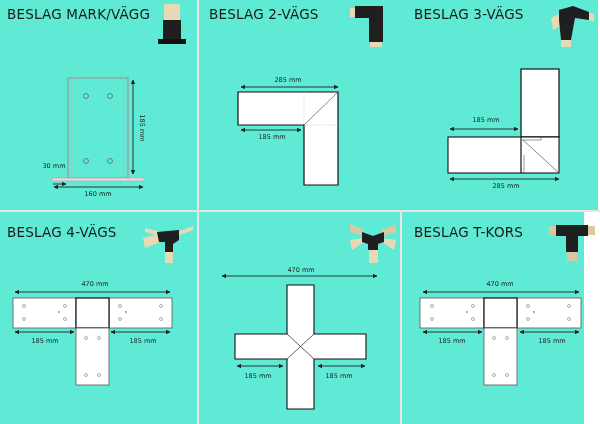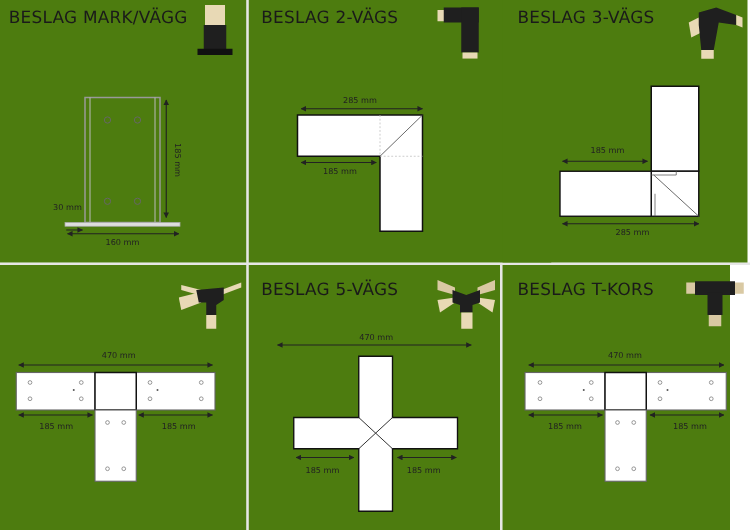--- a/index.html
+++ b/index.html
@@ -1,18 +1,18 @@
 <!DOCTYPE html>
 <html><head>
 <meta charset="utf-8">
 <style>
   html, body { margin: 0; padding: 0; background: #ffffff; }
   body { width: 600px; height: 424px; overflow: hidden; position: relative; font-family: "DejaVu Sans", sans-serif; }
   .grid { position: absolute; left: 0; top: 0; width: 600px; height: 424px; }
-  .cell { position: absolute; background: #4d7c0f; }
+  .cell { position: absolute; background: #5eead4; }
   .vline { position: absolute; width: 2px; background: #e6e6e6; }
   .hline { position: absolute; height: 2px; background: #e6e6e6; }
   .title { position: absolute; font-family: "DejaVu Sans", sans-serif; font-size: 13.5px; letter-spacing: 0.2px; color: #1a1a1a; white-space: nowrap; font-weight: normal; }
   .thumb { position: absolute; }
   svg text { font-family: "DejaVu Sans", sans-serif; fill: #222; }
 </style>
 </head>
 <body>
 
 <div class="grid">
@@ -97,20 +97,21 @@
       <polyline points="119,140 139,140 139,137" fill="none" stroke="#555" stroke-width="0.6"></polyline>
       <polyline points="122,155 122,173" fill="none" stroke="#555" stroke-width="0.6"></polyline>
       <line x1="48" y1="129" x2="116" y2="129" stroke="#222" stroke-width="0.9" marker-start="url(#ah3)" marker-end="url(#ah3)"></line>
       <text x="84" y="122" font-size="6.5" text-anchor="middle">185 mm</text>
       <line x1="48" y1="179" x2="157" y2="179" stroke="#222" stroke-width="0.9" marker-start="url(#ah3)" marker-end="url(#ah3)"></line>
       <text x="104" y="188" font-size="6.5" text-anchor="middle">285 mm</text>
     </svg>
   </div>
 
   <div class="cell" style="left:0; top:212px; width:197px; height:212px;">
+    <div class="title" style="left:7px; top:12px;">BESLAG 4-VÄGS</div>
     <svg class="thumb" style="left:143px; top:8px;" width="52" height="44" viewBox="0 0 52 44">
       <polygon points="2,8 18,12 16,16 2,12" fill="#e8d9b5"></polygon>
       <polygon points="34,12 50,6 50,10 34,16" fill="#e8d9b5"></polygon>
       <polygon points="0,18 16,14 18,22 2,28" fill="#e8d9b5"></polygon>
       <polygon points="14,12 36,10 36,20 30,24 30,32 22,32 22,22 16,22" fill="#1f1f1f"></polygon>
       <rect x="22" y="32" width="8" height="11" fill="#e8d9b5"></rect>
     </svg>
     <svg style="position:absolute; left:0; top:0;" width="197" height="212" viewBox="0 0 197 212">
       <defs>
         <marker id="ah4" viewBox="0 0 10 10" refX="9" refY="5" markerWidth="5" markerHeight="5" orient="auto-start-reverse">
@@ -140,21 +141,20 @@
       <circle cx="59" cy="100" r="0.8" fill="#555"></circle>
         <circle cx="126" cy="100" r="0.8" fill="#555"></circle>
       <line x1="15" y1="120" x2="74" y2="120" stroke="#222" stroke-width="0.9" marker-start="url(#ah4)" marker-end="url(#ah4)"></line>
       <text x="45" y="131" font-size="6.5" text-anchor="middle">185 mm</text>
       <line x1="111" y1="120" x2="170" y2="120" stroke="#222" stroke-width="0.9" marker-start="url(#ah4)" marker-end="url(#ah4)"></line>
       <text x="143" y="131" font-size="6.5" text-anchor="middle">185 mm</text>
     </svg>
   </div>
 
   <div class="cell" style="left:199px; top:212px; width:201px; height:212px;">
-    <div class="title" style="left:10px; top:12px;">BESLAG 5-VÄGS</div>
     <svg class="thumb" style="left:149px; top:8px;" width="50" height="44" viewBox="0 0 50 44">
       <polygon points="2,4 16,10 16,16 2,12" fill="#d9c9a3"></polygon>
       <polygon points="34,10 48,4 48,12 34,16" fill="#d9c9a3"></polygon>
       <polygon points="2,20 16,18 16,22 4,30" fill="#e8d9b5"></polygon>
       <polygon points="34,18 48,20 46,30 34,22" fill="#e8d9b5"></polygon>
       <polygon points="14,12 25,16 36,12 36,22 30,24 30,30 20,30 20,24 14,22" fill="#1f1f1f"></polygon>
       <rect x="21" y="30" width="9" height="13" fill="#e8d9b5"></rect>
     </svg>
     <svg style="position:absolute; left:0; top:0;" width="201" height="212" viewBox="0 0 201 212">
       <defs>

